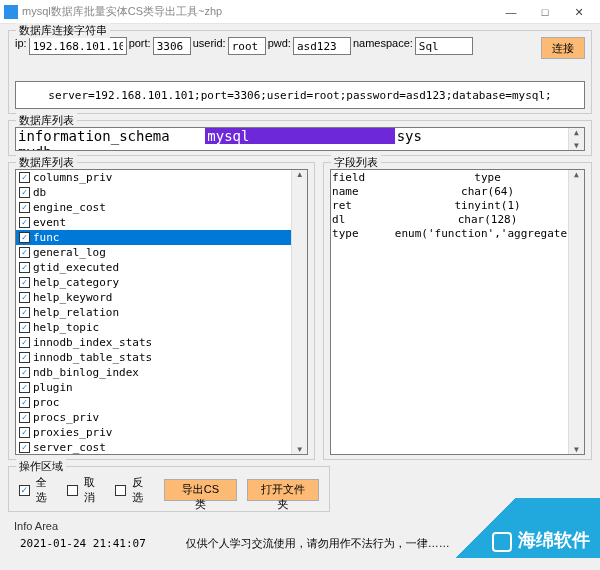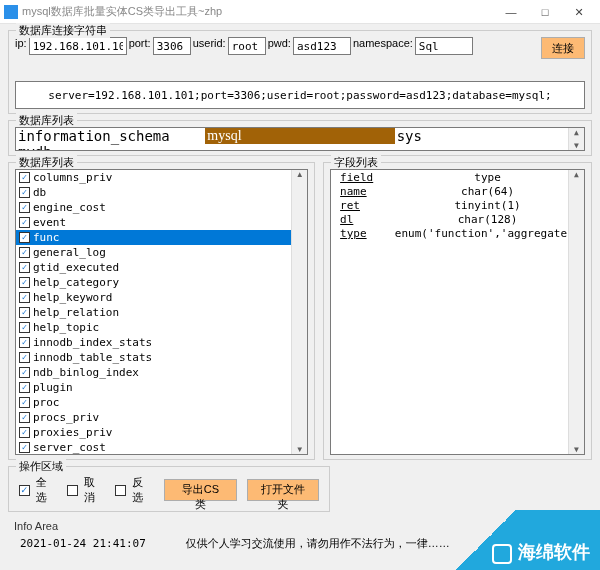--- a/index.html
+++ b/index.html
@@ -12,37 +12,37 @@
 .group { border: 1px solid #ccc; margin-bottom: 6px; padding: 6px 6px 4px 6px; position: relative; background: #f0f0f0; }
 .group .legend { position: absolute; top: -8px; left: 7px; background: #f0f0f0; padding: 0 3px; font-size: 11px; color: #000; }
 .conn-row { display: flex; align-items: flex-start; gap: 2px; }
 .conn-row label { font-size: 11px; color: #000; }
 .conn-row input { font-size: 11px; padding: 1px 3px; border: 1px solid #7a7a7a; background: #fff; height: 18px; font-family: Consolas, monospace; }
 .btn { background: #fdba74; border: 1px solid #adadad; padding: 2px 10px; font-size: 11px; cursor: pointer; height: 22px; }
 .conn-str { background: #fff; border: 1px solid #7a7a7a; margin-top: 22px; padding: 4px 8px; font-family: Consolas, monospace; font-size: 11px; height: 28px; display: flex; align-items: center; justify-content: center; }
 .db-listbox { background: #fff; border: 1px solid #7a7a7a; height: 24px; overflow: hidden; font-family: Consolas, monospace; font-size: 14px; }
 .db-cols { display: grid; grid-template-columns: 1fr 1fr 1fr; }
 .db-item { padding: 0 2px; cursor: pointer; color: #000; }
-.db-item.selected { background: #a16207; color: #fff; font-family: Liberation Serif, serif; }
+.db-item.selected { background: #6d28d9; color: #fff; }
 .main-row { display: flex; gap: 8px; }
 .main-row .group { flex: 1; }
 .table-list { background: #fff; border: 1px solid #7a7a7a; height: 286px; overflow-y: auto; overflow-x: hidden; }
 .table-item { display: flex; align-items: center; padding: 0 3px; font-family: Consolas, monospace; font-size: 11px; height: 15px; cursor: default; }
 .table-item.selected { background: #0078d7; color: #fff; }
 .chk { width: 11px; height: 11px; border: 1px solid #333; background: #fff; margin-right: 3px; display: inline-flex; align-items: center; justify-content: center; font-size: 9px; color: #1976d2; cursor: pointer; line-height: 1; }
 .field-list { background: #fff; border: 1px solid #7a7a7a; height: 286px; overflow: hidden; padding: 1px; font-family: Consolas, monospace; font-size: 11px; }
 .field-row { display: flex; height: 14px; }
-.field-row .c1 { width: 60px; padding-left: 8px; text-decoration: underline; }
+.field-row .c1 { width: 60px; padding-left: 0; }
 .field-row .c2 { flex: 1; text-align: center; }
 .ops-row { display: flex; align-items: center; gap: 10px; padding: 2px 4px; }
 .ops-row .lbl-chk { display: flex; align-items: center; gap: 3px; cursor: pointer; }
 .info-area { padding: 2px 6px; font-size: 11px; color: #333; }
 .footer { display: flex; align-items: center; padding: 2px 12px; font-size: 11px; }
 .footer .ts { font-family: Consolas, monospace; margin-right: 40px; }
-.watermark { position: absolute; right: 0; bottom: 0; width: 180px; height: 60px; background: linear-gradient(135deg, transparent 40%, #21a8dd 40%); color: #fff; font-size: 18px; font-weight: bold; display: flex; align-items: flex-end; justify-content: flex-end; padding: 6px 10px; pointer-events: none; }
+.watermark { position: absolute; right: 0; bottom: 12px; width: 180px; height: 60px; background: linear-gradient(135deg, transparent 40%, #21a8dd 40%); color: #fff; font-size: 18px; font-weight: bold; display: flex; align-items: flex-end; justify-content: flex-end; padding: 6px 10px; pointer-events: none; }
 .watermark .wm-icon { width: 20px; height: 20px; border: 2px solid #fff; border-radius: 4px; margin-right: 6px; display: inline-block; position: relative; }
 .scroll-stub { position: absolute; right: 0; top: 0; bottom: 0; width: 16px; background: #f0f0f0; border-left: 1px solid #ddd; }
 .scroll-stub::before { content: "▲"; position: absolute; top: 0; left: 0; right: 0; text-align: center; font-size: 8px; color: #606060; }
 .scroll-stub::after { content: "▼"; position: absolute; bottom: 0; left: 0; right: 0; text-align: center; font-size: 8px; color: #606060; }
 .list-wrap { position: relative; }
 </style>
 </head>
 <body>
 
 <div class="titlebar">

